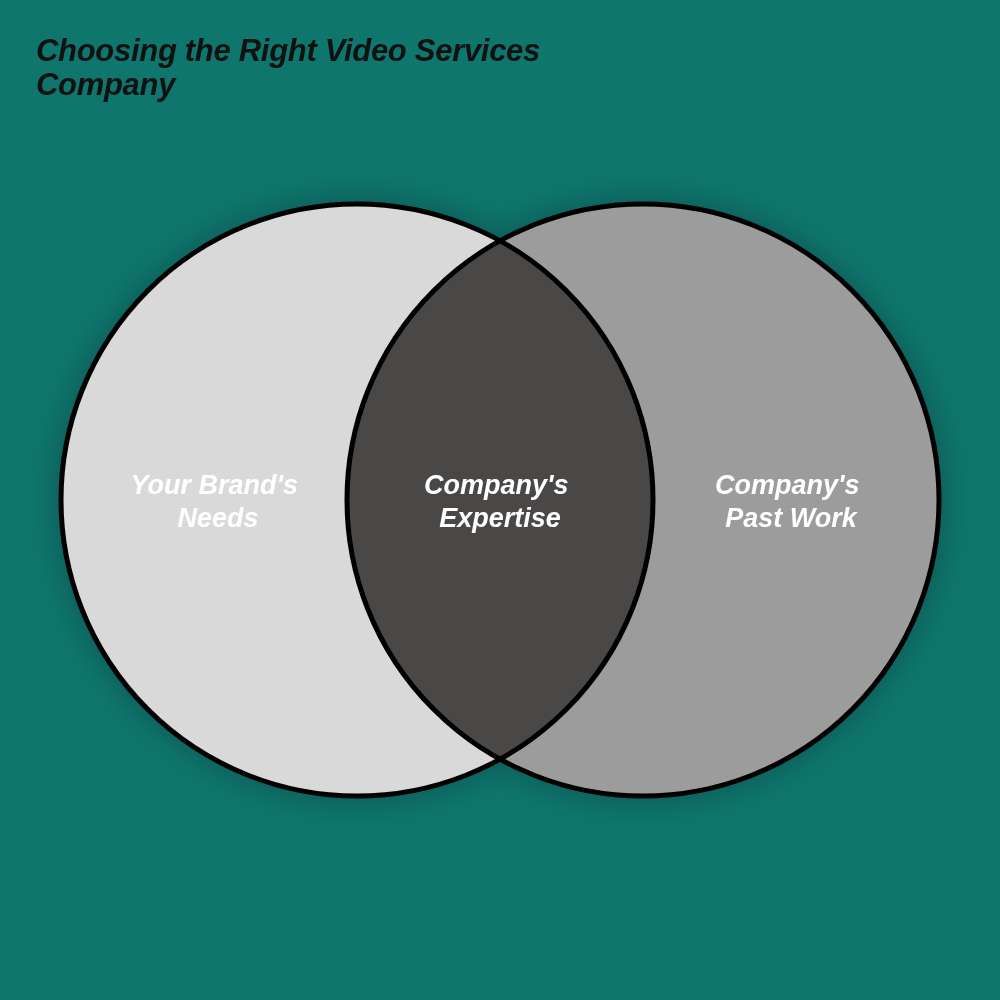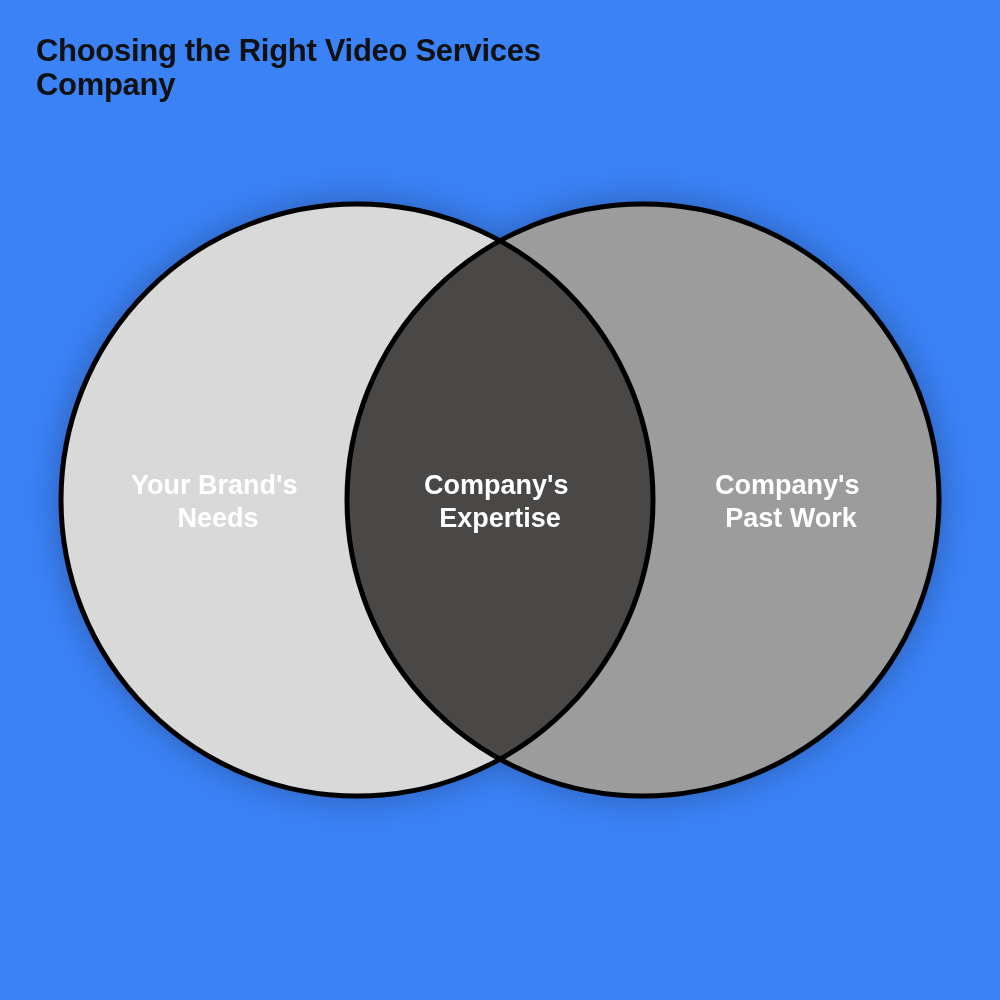--- a/index.html
+++ b/index.html
@@ -8,21 +8,22 @@
     width: 1000px;
     height: 1000px;
     background: #ffffff;
     overflow: hidden;
     font-family: "Liberation Sans", sans-serif;
   }
   .page {
     position: relative;
     width: 1000px;
     height: 1000px;
-    background: #3b82f6;
+    background: #0f766e;
+    font-style: italic;
   }
   .page-title {
     position: absolute;
     left: 36px;
     top: 34px;
     max-width: 600px;
     font-size: 31px;
     font-weight: 700;
     line-height: 1.1;
     color: #111111;

